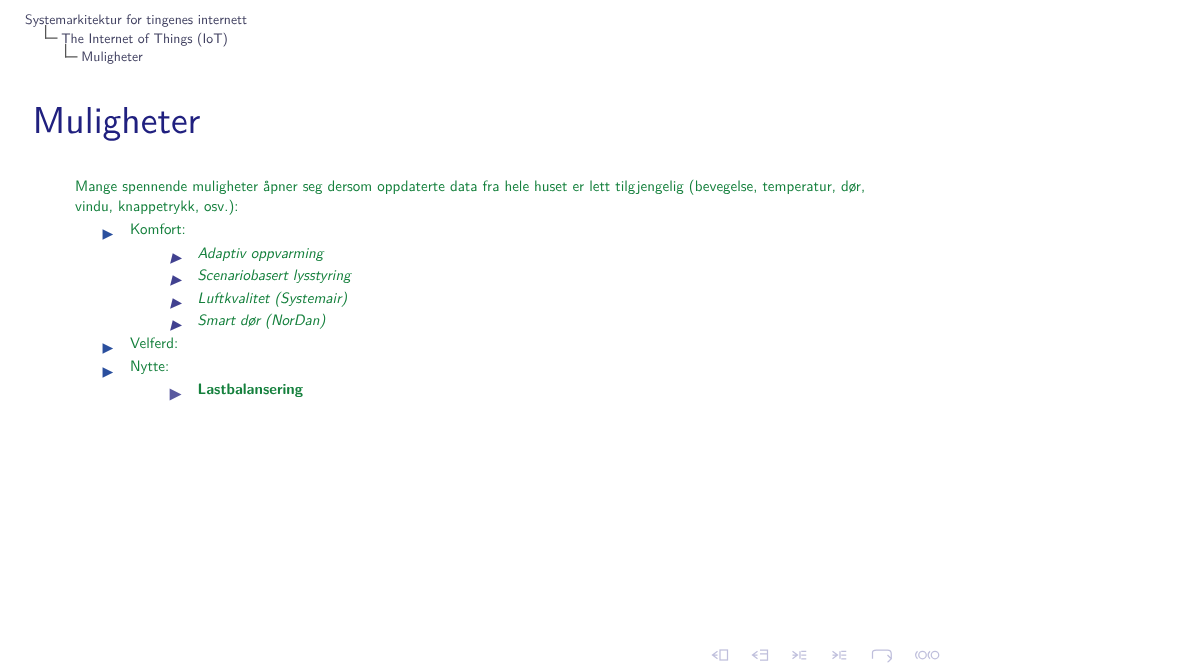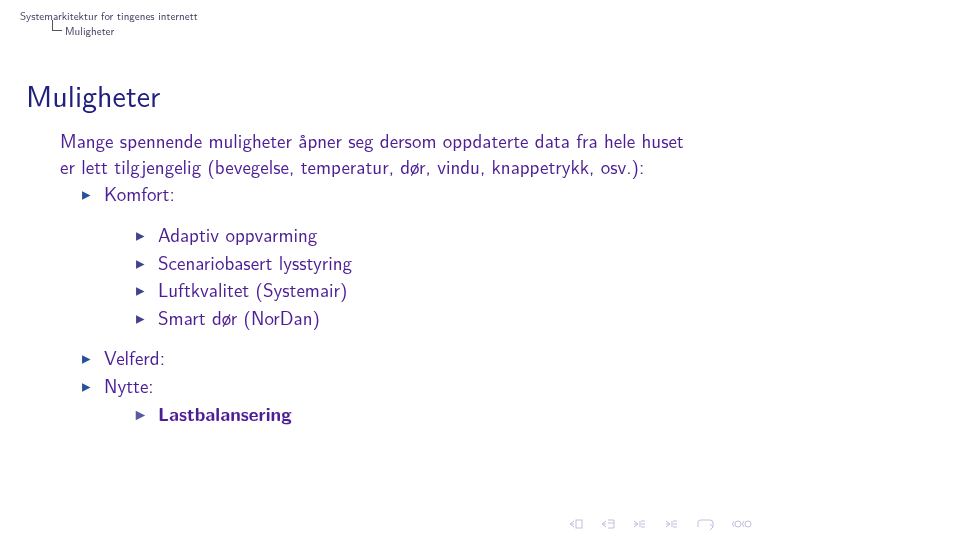--- a/index.html
+++ b/index.html
@@ -46,26 +46,26 @@
   .title {
     position: absolute;
     top: 72px;
     left: 26px;
     font-size: 30px;
     color: #20207f;
     font-weight: 400;
   }
   .body {
     position: absolute;
-    top: 128px;
+    top: 140px;
     left: 60px;
     right: 70px;
-    font-size: 19px;
+    font-size: 12px;
     line-height: 1.35;
-    color: #4c1d95;
+    color: #15803d;
   }
   .intro {
     margin-bottom: 2px;
   }
   ul.l1 {
     list-style: none;
     padding-left: 26px;
     margin: 2px 0 0 0;
   }
   ul.l1 > li {
@@ -77,21 +77,22 @@
     content: "▸";
     position: absolute;
     left: -4px;
     top: 1px;
     color: #2a4f9e;
     font-size: 17px;
   }
   ul.l2 {
     list-style: none;
     padding-left: 36px;
-    margin: 15px 0;
+    margin: 2px 0;
+    font-style: italic;
   }
   ul.l2 > li {
     position: relative;
     padding-left: 18px;
     margin: 2px 0;
   }
   ul.l2 > li::before {
     content: "▸";
     position: absolute;
     left: -4px;
@@ -137,20 +138,24 @@
   .navbtn svg { display: block; }
 </style>
 </head>
 <body>
 
 <div class="slide">
 
   <div class="breadcrumbs">
     <div class="row">
       <span>Systemarkitektur for tingenes internett</span>
+    </div>
+    <div class="row indent1">
+      <span class="lcorner"></span>
+      <span>The Internet of Things (IoT)</span>
     </div>
     <div class="row indent2">
       <span class="lcorner"></span>
       <span>Muligheter</span>
     </div>
   </div>
 
   <div class="title">Muligheter</div>
 
   <div class="body">

